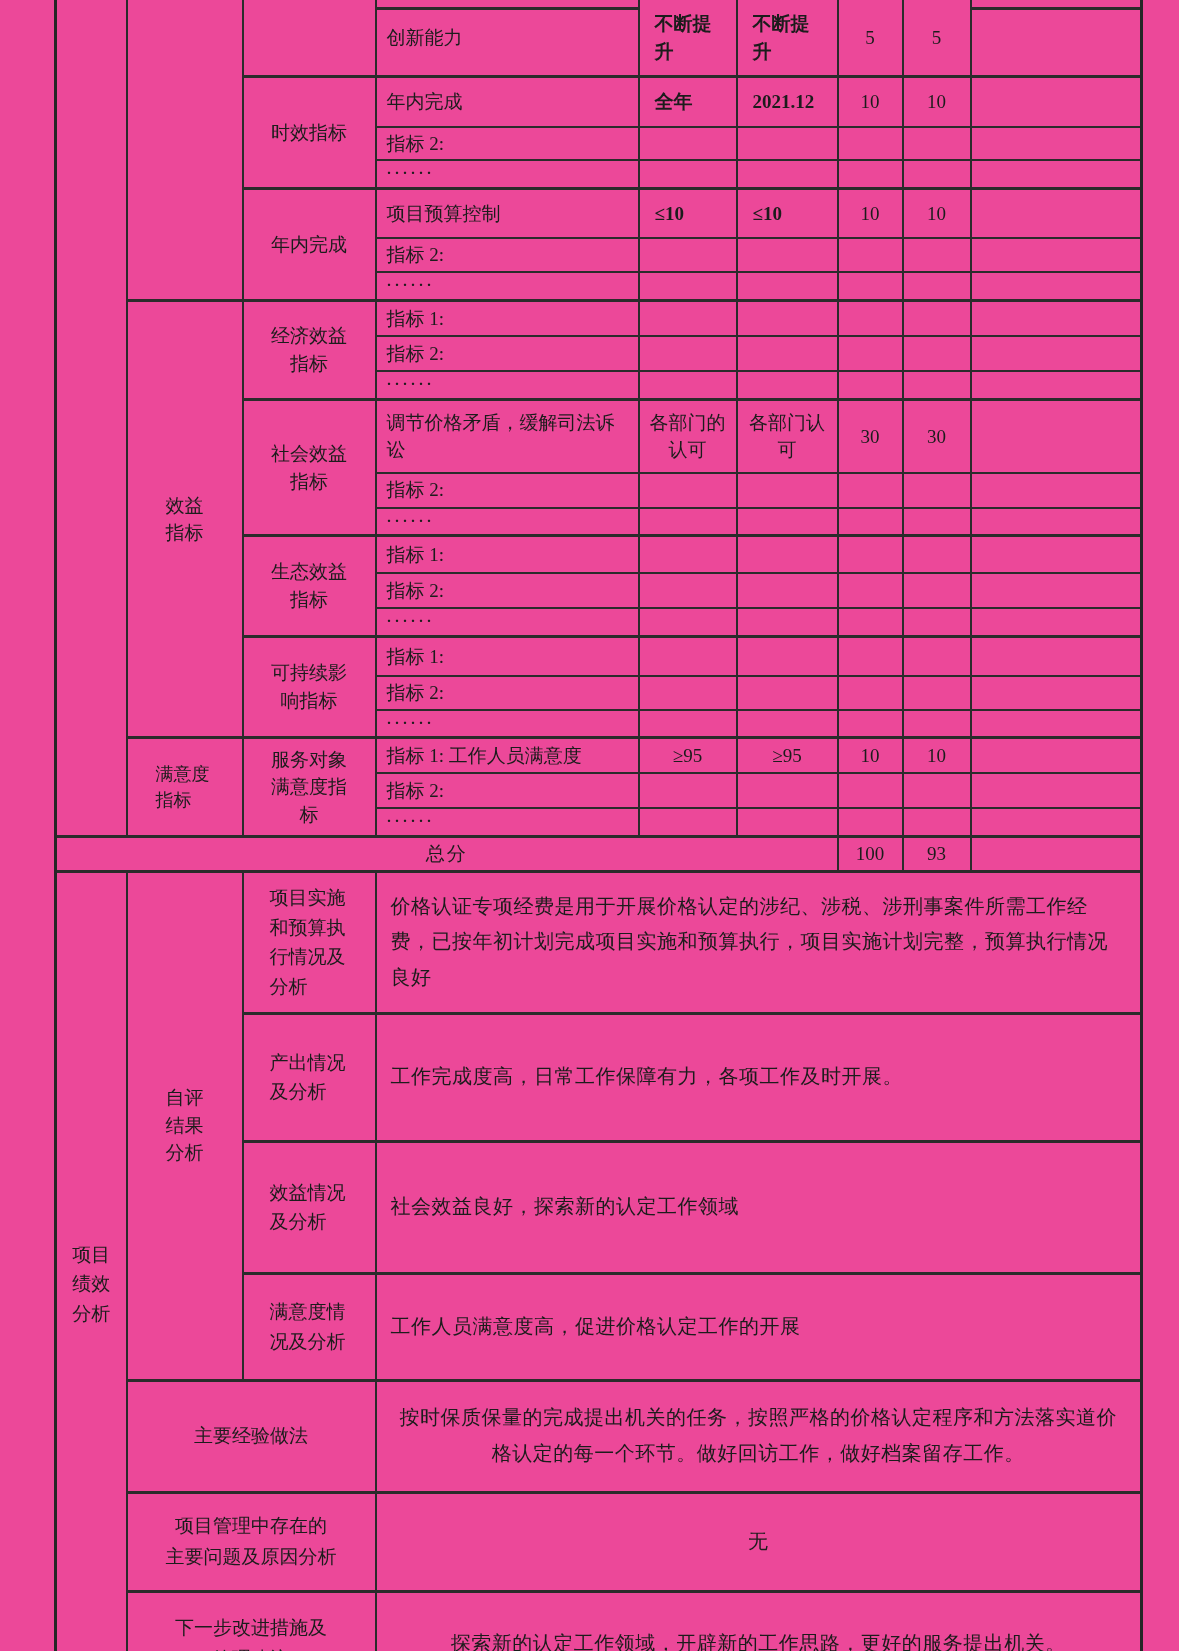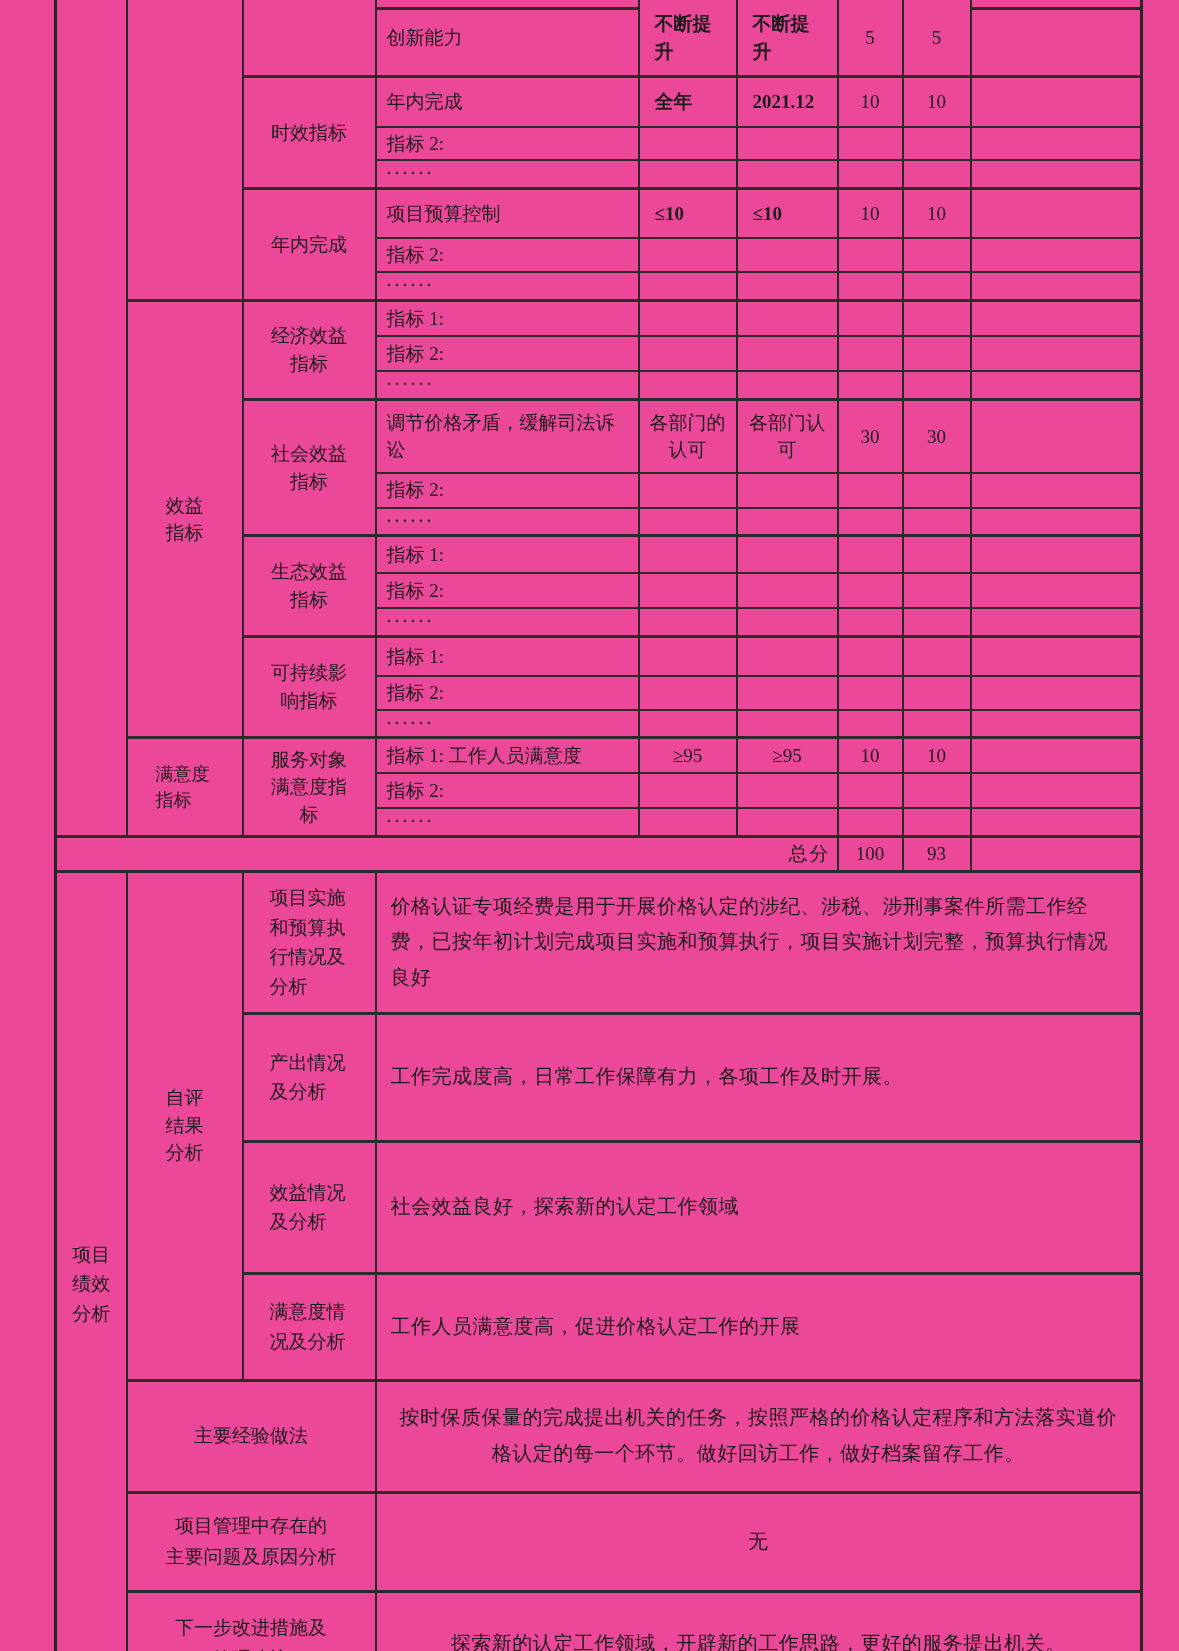--- a/index.html
+++ b/index.html
@@ -48,21 +48,21 @@
   td.valc{text-align:center;padding:2px 8px;}
   td.num{text-align:center;padding:2px 4px;}
   td.dots{font-weight:bold;letter-spacing:3px;font-size:15px;}
   td.label{text-align:left;padding:2px 26px;line-height:1.55;}
   td.label2{text-align:center;padding:2px 30px;line-height:1.6;white-space:pre-line;margin-left:44px;}
   td.content{
     text-align:left;padding:8px 14px;
     font-size:20px;line-height:1.78;letter-spacing:0.5px;
   }
   td.content.ctr{text-align:center;}
-  td.total{text-align:right;letter-spacing:2px;}
+  td.total{text-align:center;letter-spacing:2px;}
 </style>
 </head>
 <body>
 
 <div class="page">
   <table class="eval">
     <colgroup>
       <col style="width:71px">
         <col style="width:116px">
         <col style="width:133px">

